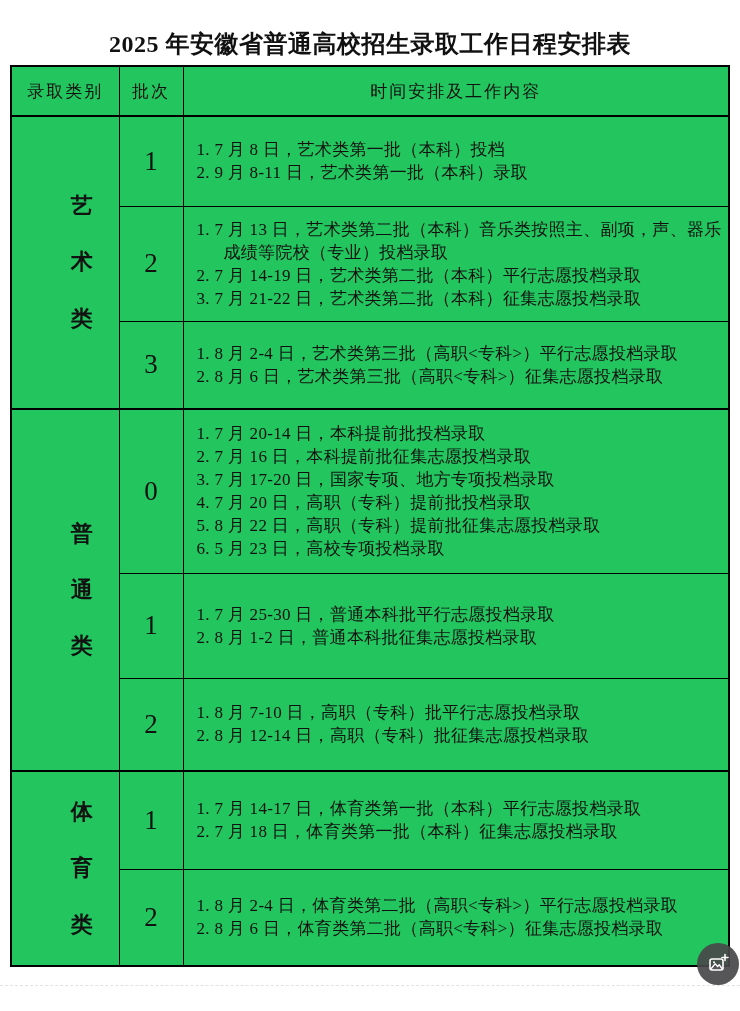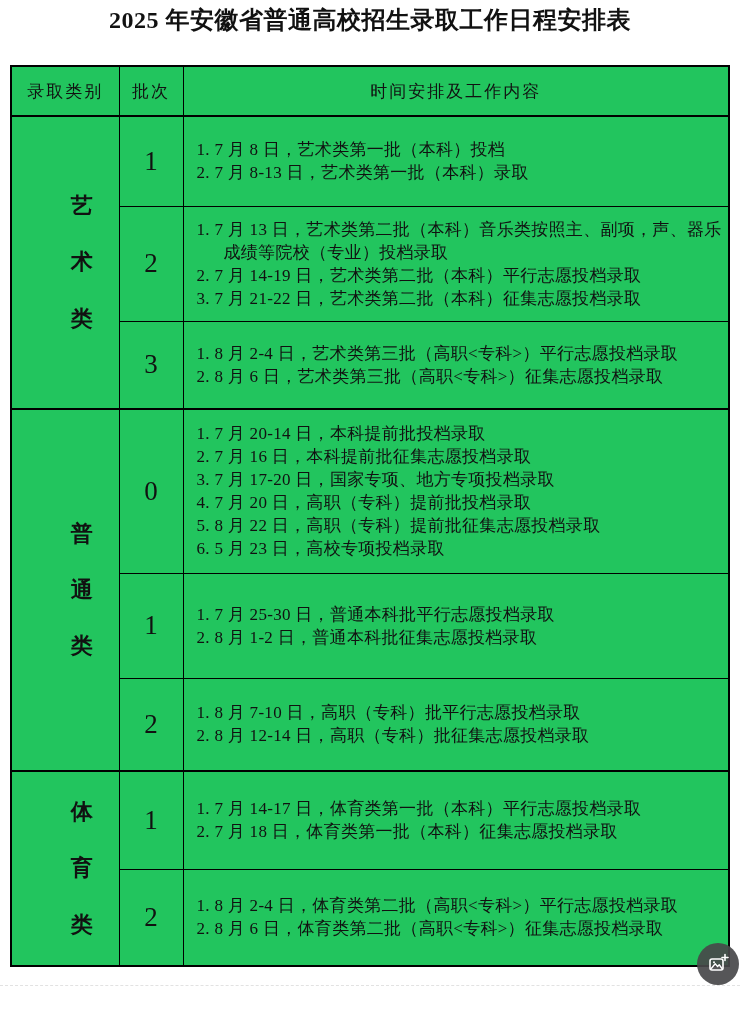--- a/index.html
+++ b/index.html
@@ -13,21 +13,21 @@
     overflow: hidden;
   }
   .page {
     position: relative;
     width: 740px;
     height: 1011px;
     background: #ffffff;
   }
   .title {
     position: absolute;
-    top: 4px;
+    top: 28px;
     left: 0;
     width: 740px;
     text-align: center;
     font-size: 24px;
     font-weight: bold;
     margin: 0;
     letter-spacing: 0.5px;
   }
   table.schedule {
     position: absolute;
@@ -132,21 +132,21 @@
     </thead>
     <tbody>
 
       <tr class="section-start" style="height:90px">
         <td class="cat" rowspan="3">
           <div class="cat-text">艺术类</div>
         </td>
         <td class="batch">1</td>
         <td class="content">
             <div class="item">1. 7 月 8 日，艺术类第一批（本科）投档</div>
-            <div class="item">2. 7 月 8-13 日，艺术类第一批（本科）录取</div>
+            <div class="item">2. 9 月 8-11 日，艺术类第一批（本科）录取</div>
           </td>
       </tr>
       <tr style="height:115px">
         <td class="batch">2</td>
         <td class="content">
             <div class="item">1. 7 月 13 日，艺术类第二批（本科）音乐类按照主、副项，声、器乐成绩等院校（专业）投档录取</div>
             <div class="item">2. 7 月 14-19 日，艺术类第二批（本科）平行志愿投档录取</div>
             <div class="item">3. 7 月 21-22 日，艺术类第二批（本科）征集志愿投档录取</div>
           </td>
       </tr>

